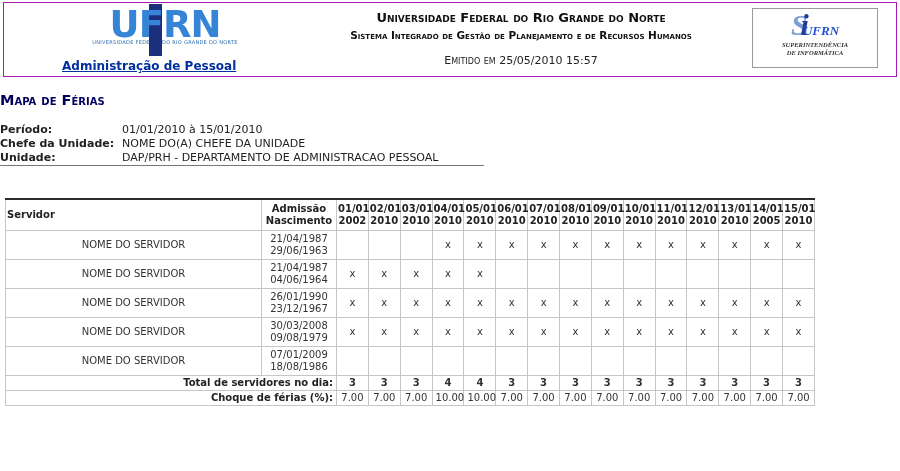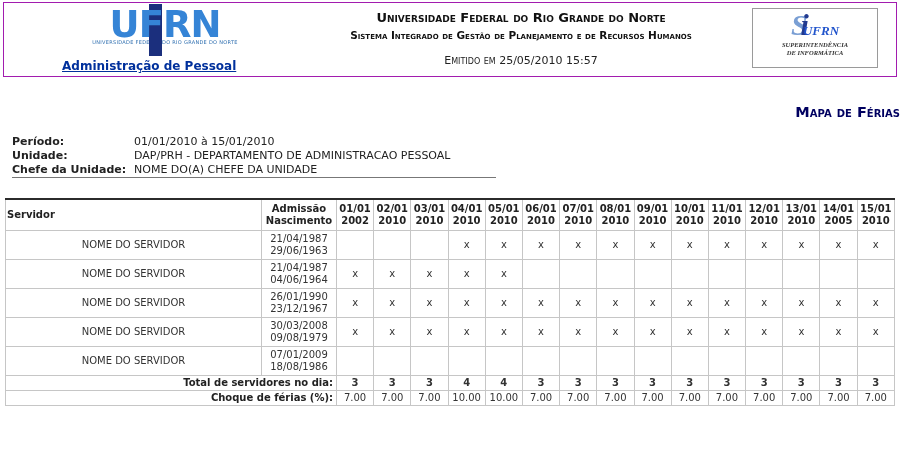--- a/index.html
+++ b/index.html
@@ -21,26 +21,26 @@
   .hc-line2{font-size:10.5px;font-weight:bold;color:#111;margin-top:4px;}
   .hc-emitted{font-size:11px;color:#222;margin-top:13px;}
   .logo-right{width:124px;height:58px;border:1px solid #9a9a9a;margin:5px 18px 0 0;
     text-align:center;overflow:hidden;font-family:Liberation Serif, serif;}
   .si-mark{line-height:1;margin-top:1px;}
   .si-s{font-size:30px;font-weight:bold;font-style:italic;color:#7a9fd4;}
   .si-i{font-size:30px;font-weight:bold;font-style:italic;color:#223a8f;margin-left:-7px;}
   .si-ufrn{font-size:13px;font-weight:bold;font-style:italic;color:#2255cc;margin-left:-6px;}
   .si-caption{font-size:6.5px;font-weight:bold;font-style:italic;color:#333;line-height:1.25;margin-top:1px;}
   
-  .report-title{margin-top:27px;text-align:right;font-size:14.5px;font-weight:bold;color:#000060;}
-  .info-table{margin:15px 0 0 12px;border-collapse:collapse;width:484px;border-bottom:1px solid #777;}
+  .report-title{margin-top:15px;text-align:left;font-size:14.5px;font-weight:bold;color:#000060;}
+  .info-table{margin:15px 0 0 0;border-collapse:collapse;width:484px;border-bottom:1px solid #777;}
   .info-table td{font-size:11px;padding:0 0 1px 0;vertical-align:top;white-space:nowrap;}
   .info-table td.lbl{font-weight:bold;width:122px;}
   
-  .ferias-table{margin:20px 5px 0 5px;width:890px;border-collapse:collapse;table-layout:fixed;
+  .ferias-table{margin:32px 5px 0 5px;width:810px;border-collapse:collapse;table-layout:fixed;
     border-top:2px solid #2b2b2b;}
   .ferias-table th,.ferias-table td{border:1px solid #c6c6c6;background:#fff;}
   .ferias-table thead th{font-size:10px;padding:3px 1px;color:#222;line-height:1.2;}
   th.servidor-h{text-align:left;padding-left:5px;}
   .ferias-table tbody td{font-size:10px;text-align:center;color:#333;padding:2px 1px;line-height:1.2;}
   td.name{text-align:left;padding-left:6px;font-size:9.5px;height:24px;}
   td.mk{color:#848484;font-size:9px;}
   tr.sum td{padding:1px 3px;height:12px;}
   tr.sum td.sl{text-align:right;font-weight:bold;color:#222;}
   tr.totals td{font-weight:bold;}
@@ -78,26 +78,26 @@
 
   <div class="report-title sc">Mapa de Férias</div>
 
   <table class="info-table">
     <tbody>
         <tr>
       <td class="lbl">Período:</td>
       <td>01/01/2010 à 15/01/2010</td>
     </tr>
     <tr>
+      <td class="lbl">Chefe da Unidade:</td>
+      <td>NOME DO(A) CHEFE DA UNIDADE</td>
+    </tr>
+    <tr>
       <td class="lbl">Unidade:</td>
       <td>DAP/PRH - DEPARTAMENTO DE ADMINISTRACAO PESSOAL</td>
-    </tr>
-    <tr>
-      <td class="lbl">Chefe da Unidade:</td>
-      <td>NOME DO(A) CHEFE DA UNIDADE</td>
     </tr>
   </tbody>
     </table>
 
   <table class="ferias-table">
     <colgroup>
       <col style="width:256px">
         <col style="width:75px">
       <col>
         <col>

